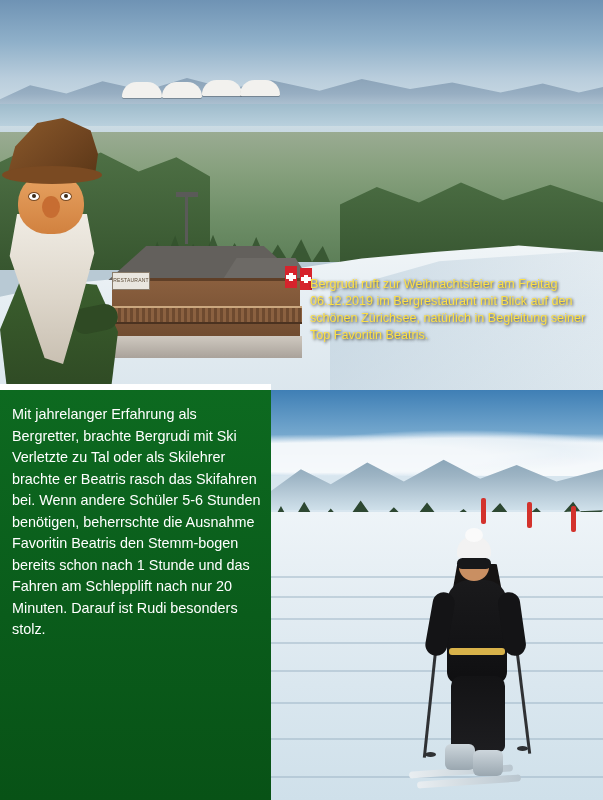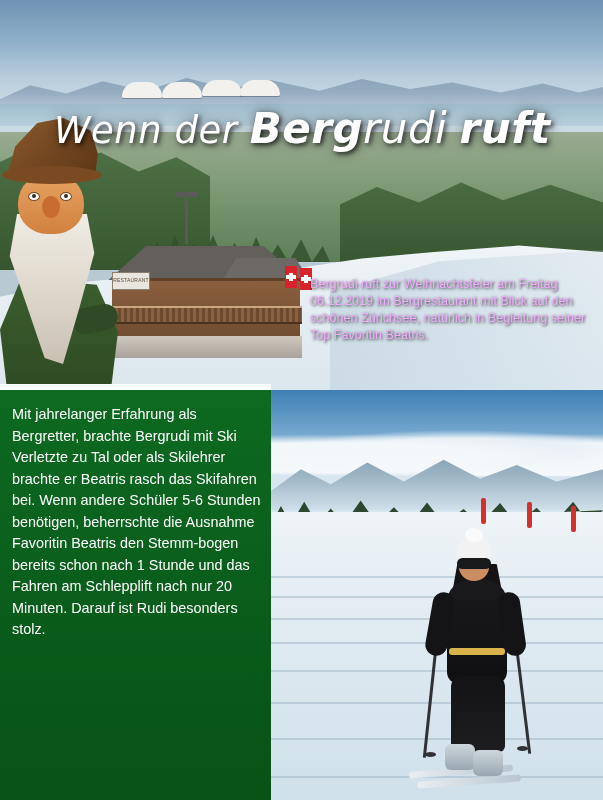--- a/index.html
+++ b/index.html
@@ -251,21 +251,21 @@
   .headline .w-wenn { font-weight: 400; }
   .headline .w-berg { font-size: 42px; font-weight: 700; }
   .headline .w-rudi { font-size: 42px; font-weight: 400; }
   .headline .w-ruft { font-weight: 700; font-size: 42px; }
 
   
   .caption {
     position: absolute;
     left: 310px; top: 276px;
     width: 290px;
-    color: #f0abfc;
+    color: #fde047;
     font-size: 12.6px;
     line-height: 17px;
     text-shadow: 1px 1px 3px rgba(0,0,0,.85);
   }
 
   
   .green-panel {
     position: absolute;
     left: 0; top: 390px;
     width: 271px; height: 410px;
@@ -473,26 +473,20 @@
     <div class="gnome-arm"></div>
     <div class="gnome-beard"></div>
     <div class="gnome-face"></div>
     <div class="gnome-eye ge1"></div>
     <div class="gnome-eye ge2"></div>
     <div class="gnome-nose"></div>
     <div class="gnome-hat"></div>
     <div class="gnome-hat-brim"></div>
   </div>
 
-  <div class="headline">
-    <span class="w-wenn">Wenn</span>
-    <span class="w-wenn">der</span>
-    <span class="w-berg">Berg</span><span class="w-rudi">rudi</span>
-    <span class="w-ruft">ruft</span>
-  </div>
 
   <div class="caption">Bergrudi ruft zur Weihnachtsfeier am Freitag 06.12.2019 im Bergrestaurant mit Blick auf den schönen Zürichsee, natürlich in Begleitung seiner Top Favoritin Beatris.</div>
 
   <div class="edge-left-white"></div>
 
   <div class="green-panel"></div>
   <div class="body-text">
     <p>Mit jahrelanger Erfahrung als Bergretter, brachte Bergrudi mit Ski Verletzte zu Tal oder als Skilehrer brachte er Beatris rasch das Skifahren bei. Wenn andere Schüler 5-6 Stunden benötigen, beherrschte die Ausnahme Favoritin Beatris den Stemm-bogen bereits schon nach 1 Stunde und das Fahren am Schlepplift nach nur 20 Minuten. Darauf ist Rudi besonders stolz.</p>
   </div>
 

